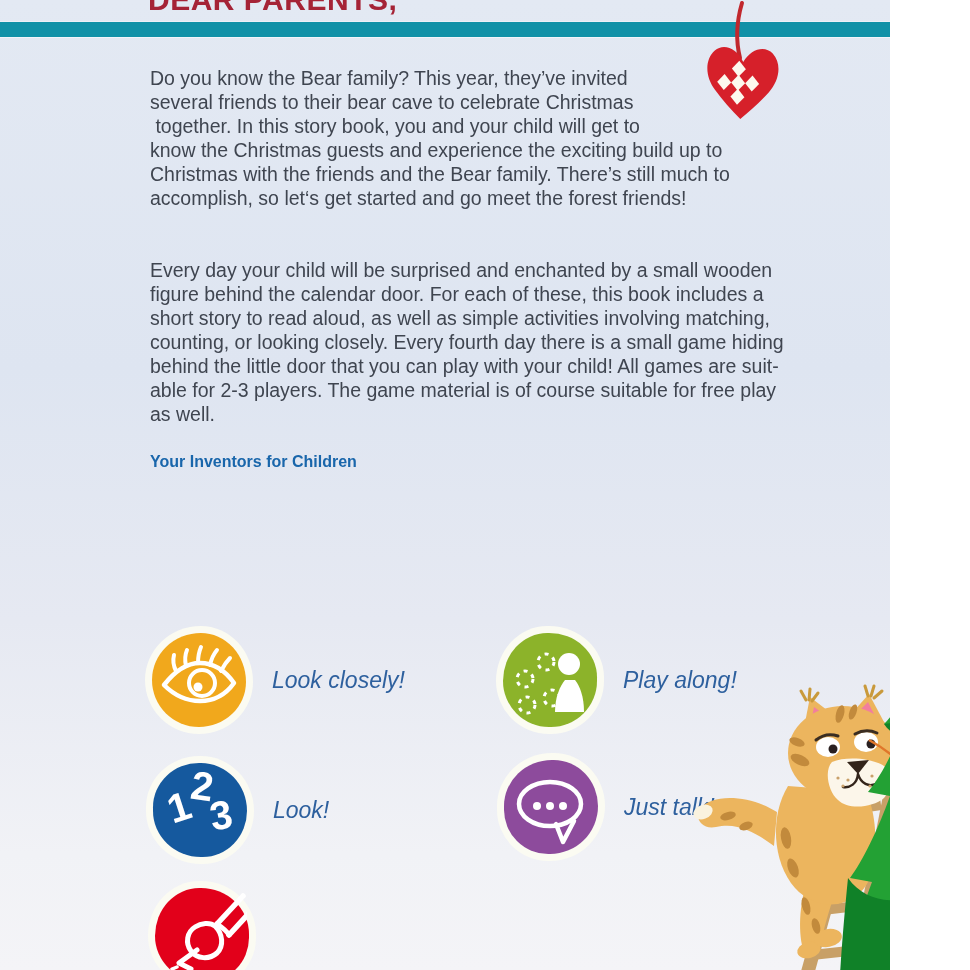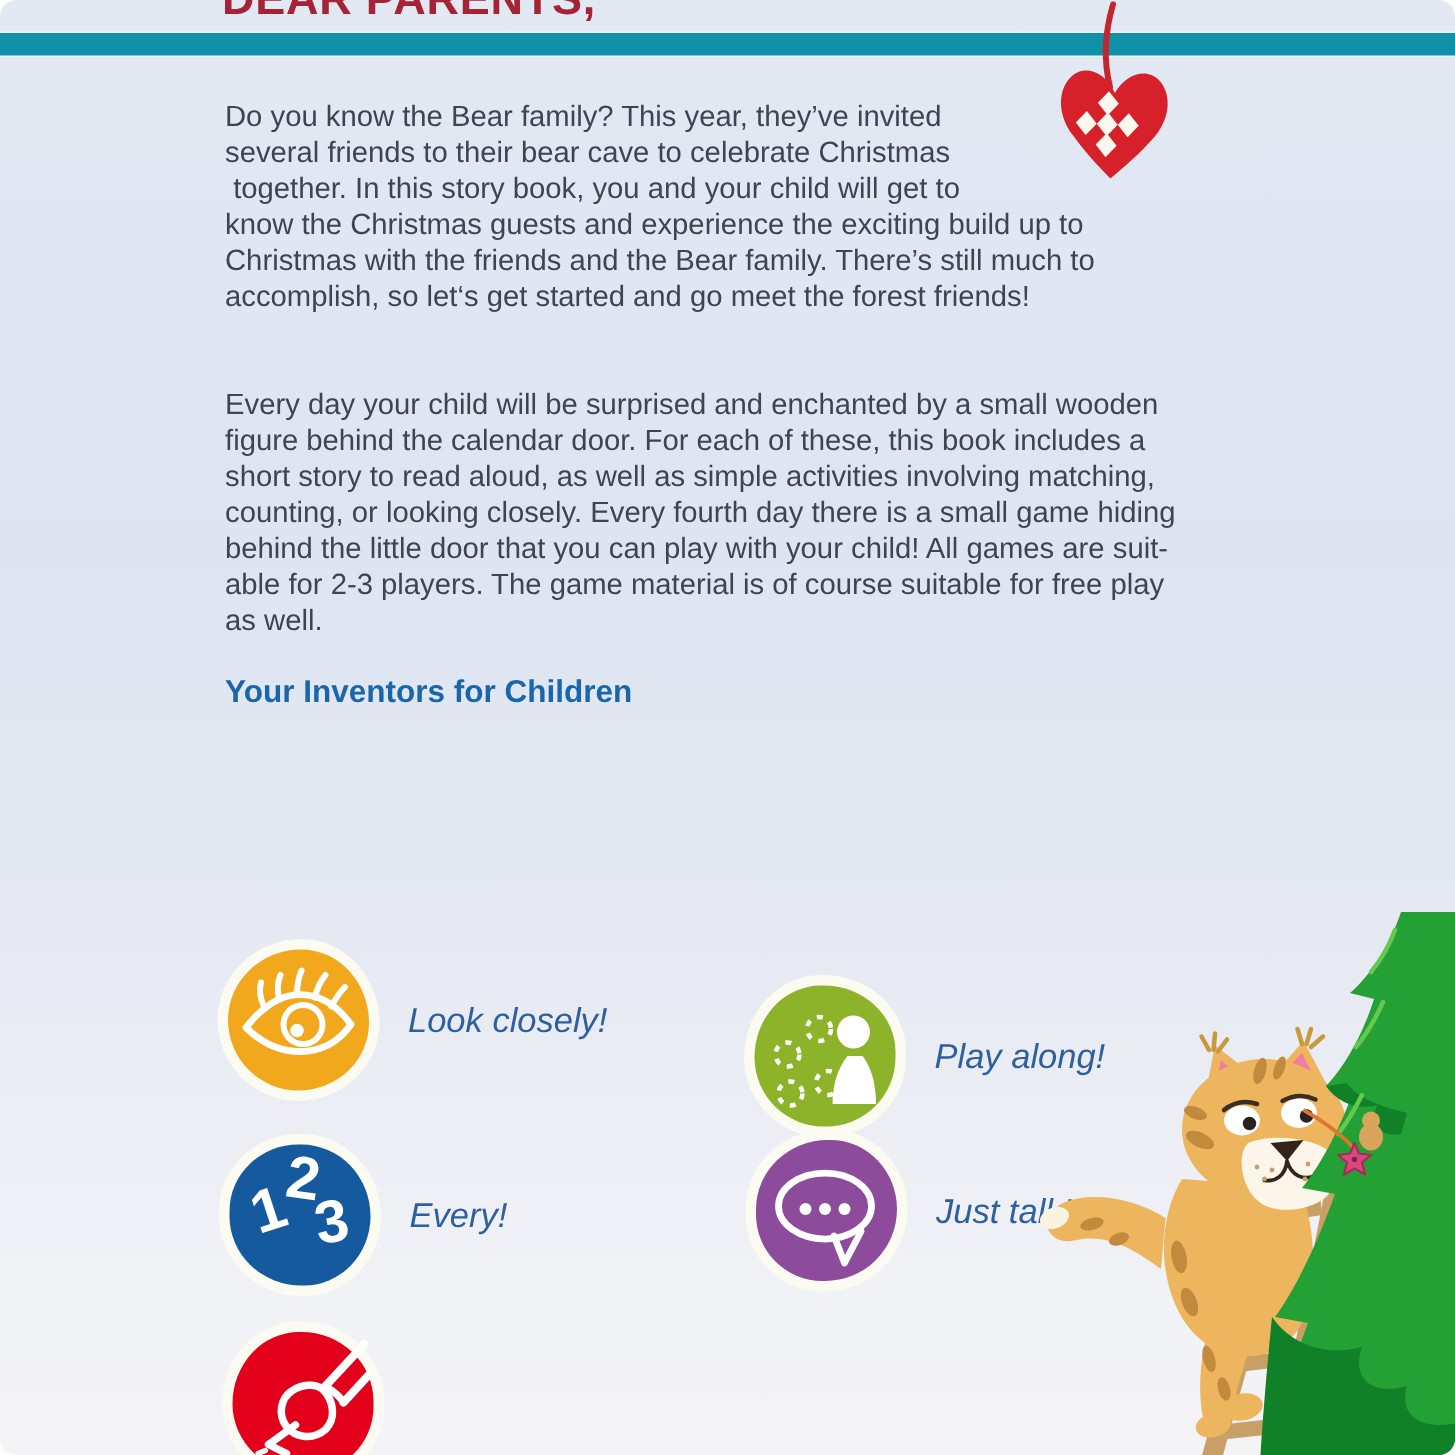--- a/index.html
+++ b/index.html
@@ -1,22 +1,21 @@
 <!DOCTYPE html>
 <html><head>
 <meta charset="utf-8">
 <style>
   html,body{margin:0;padding:0;}
   .page{
     position:relative;
-    width:970px;height:970px;
+    width:890px;height:970px;
     overflow:hidden;
     background:linear-gradient(180deg,#e3e9f3 0%,#dee5f1 38%,#e6e9f2 64%,#f1f2f6 88%,#f4f4f7 100%);
     font-family:"Liberation Sans", sans-serif;
-    border-radius:11px;
   }
   
   .page-title{
     position:absolute;left:148px;top:-17px;margin:0;
     font-size:30px;font-weight:bold;letter-spacing:.5px;
     color:#a52336;white-space:nowrap;
   }
   .teal-bar{
     position:absolute;left:0;top:22px;width:970px;height:15px;
     background:#1191a7;
@@ -25,41 +24,41 @@
   .heart-wrap{position:absolute;left:698px;top:0;width:88px;height:128px;}
   .letter{
     position:absolute;left:150px;top:66px;width:700px;
     font-size:19.5px;line-height:24px;color:#3f4550;
   }
   .letter p{margin:0;white-space:pre-line;}
   .letter .p1{margin-bottom:31px;}
   .letter .p2{margin-bottom:24px;margin-top:48px;}
   .letter .p3{margin-bottom:22px;}
   .signoff{
-    font-size:21px;font-weight:bold;color:#1966ab;margin:0;
+    font-size:16px;font-weight:bold;color:#1966ab;margin:0;
   }
   .legend-item{
     position:absolute;display:flex;align-items:center;gap:26px;
   }
   .badge{
     width:94px;height:94px;flex:0 0 94px;
     display:flex;align-items:center;justify-content:center;
     box-shadow:0 0 0 7px #fbfbf2;
   }
   .badge svg{display:block;}
   .b-yellow{background:#f1a81c;border-radius:52% 48% 50% 50% / 50% 52% 48% 50%;}
   .b-green {background:#8cb32a;border-radius:48% 52% 50% 50% / 52% 48% 50% 50%;}
   .b-blue  {background:#15599e;border-radius:50% 50% 48% 52% / 48% 52% 50% 50%;}
   .b-purple{background:#8d4b9c;border-radius:52% 48% 52% 48% / 50% 50% 52% 48%;}
   .b-red   {background:#e2001a;border-radius:48% 52% 48% 52% / 52% 50% 48% 50%;}
   .legend-label{
     font-style:italic;font-size:23px;color:#2e609e;white-space:nowrap;
   }
   .li-1{left:152px;top:633px;}
-  .li-2{left:503px;top:657px;}
+  .li-2{left:503px;top:633px;}
   .li-3{left:153px;top:763px;}
   .li-4{left:504px;top:760px;}
   .li-5{left:155px;top:888px;}
   .digits{position:relative;width:94px;height:94px;}
   .digits span{
     position:absolute;color:#fff;font-weight:bold;font-size:40px;line-height:1;
     font-family:"Liberation Sans", sans-serif;
   }
   .d1{left:15px;top:24px;transform:rotate(-18deg);}
   .d2{left:38px;top:3px;transform:rotate(8deg);}
@@ -142,21 +141,21 @@
   </div>
 
   <div class="legend-item li-3">
     <div class="badge b-blue">
       <div class="digits">
         <span class="d1">1</span>
         <span class="d2">2</span>
         <span class="d3">3</span>
       </div>
     </div>
-    <span class="legend-label">Every!</span>
+    <span class="legend-label">Look!</span>
   </div>
 
   <div class="legend-item li-4">
     <div class="badge b-purple">
       <svg width="90" height="90" viewBox="0 0 90 90">
         <ellipse cx="44" cy="42" rx="31" ry="22" fill="none" stroke="#fff" stroke-width="4.5"></ellipse>
         <path d="M50,62 L57,80 L68,59" fill="none" stroke="#fff" stroke-width="4.5" stroke-linecap="round" stroke-linejoin="round"></path>
         <g fill="#fff">
           <circle cx="31" cy="44" r="4"></circle>
           <circle cx="44" cy="44" r="4"></circle>

